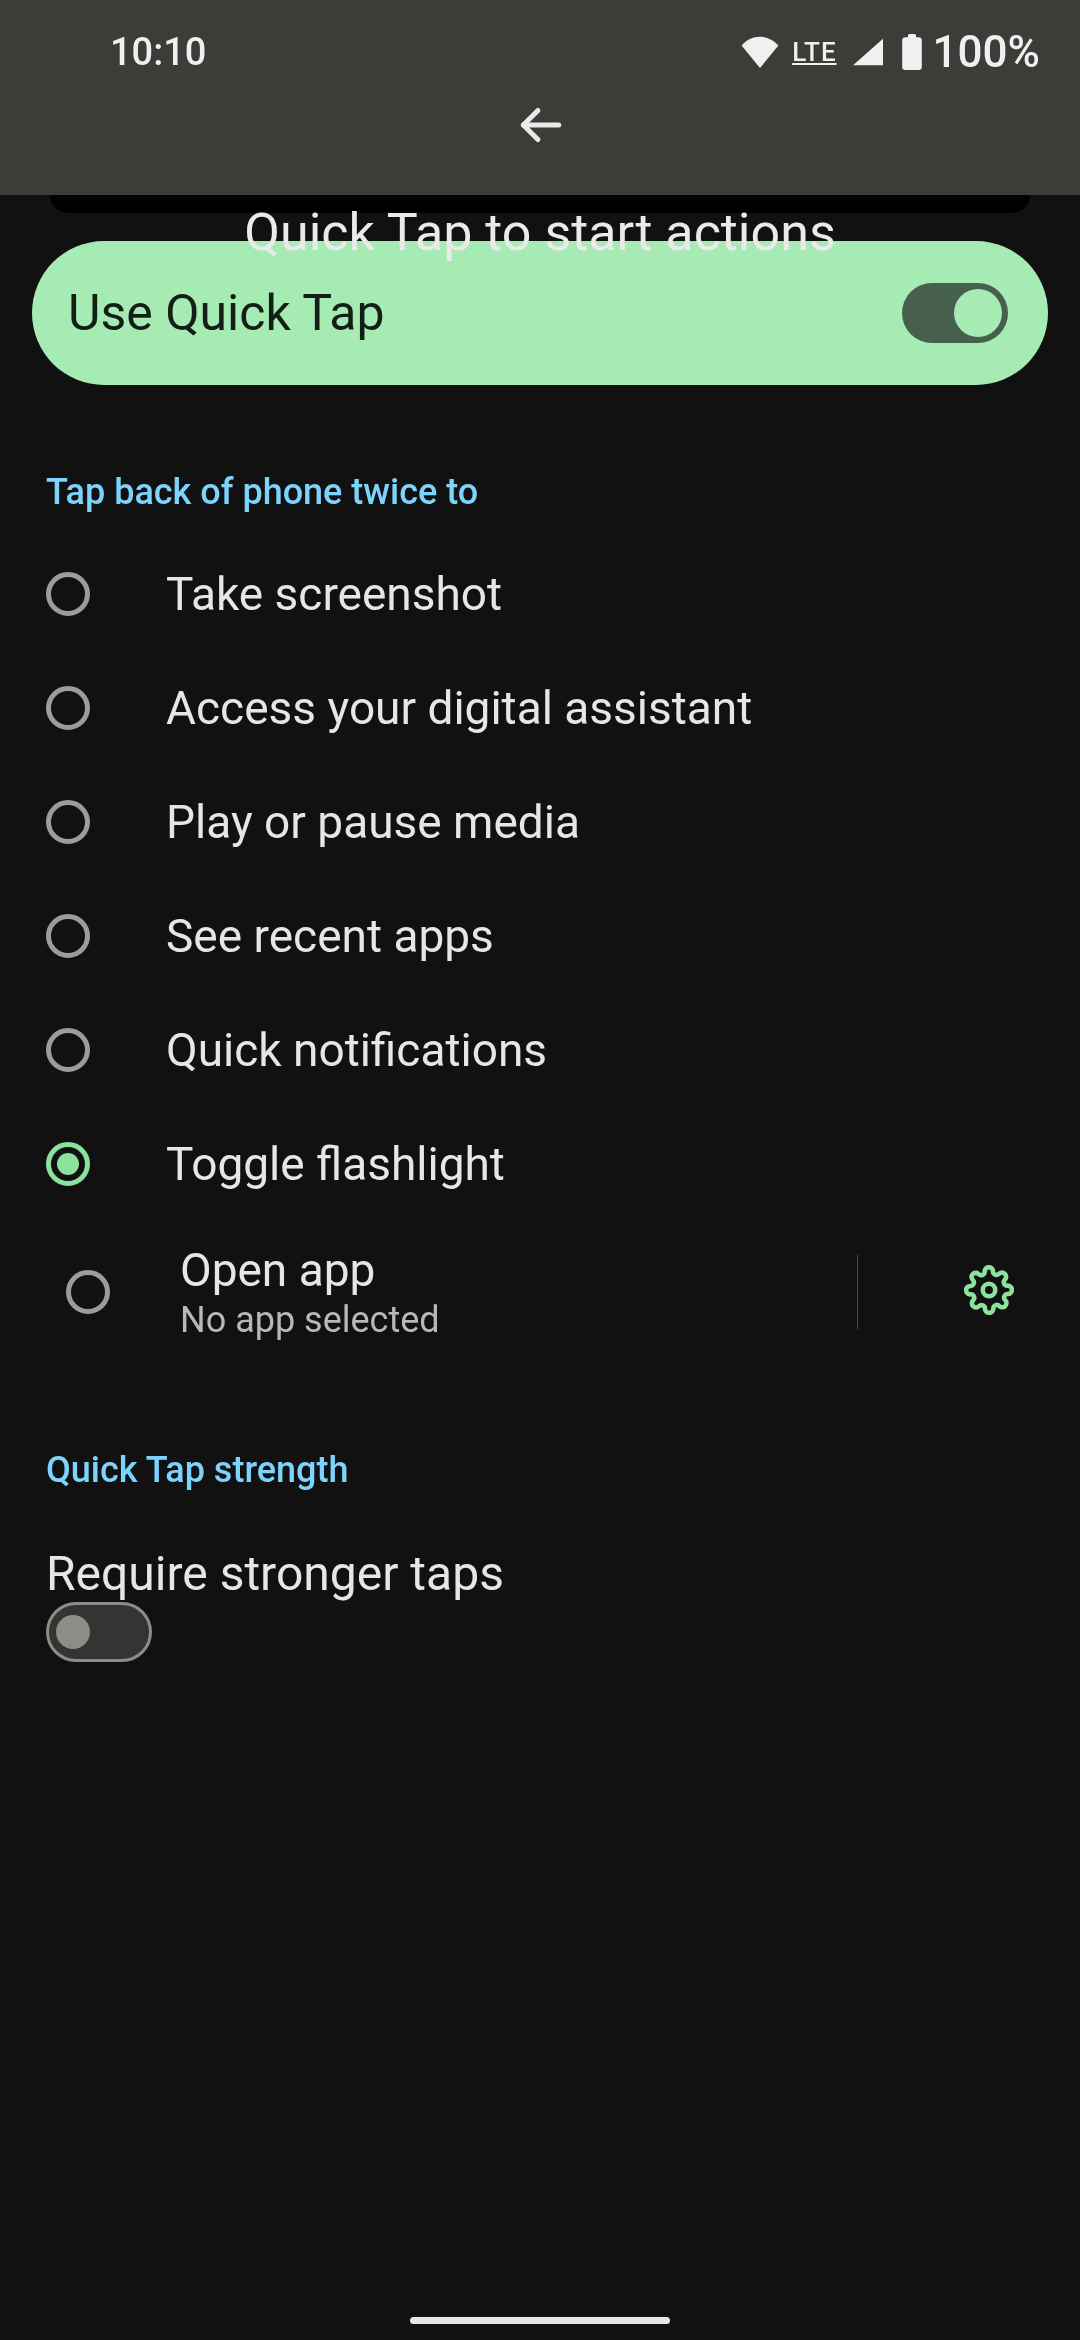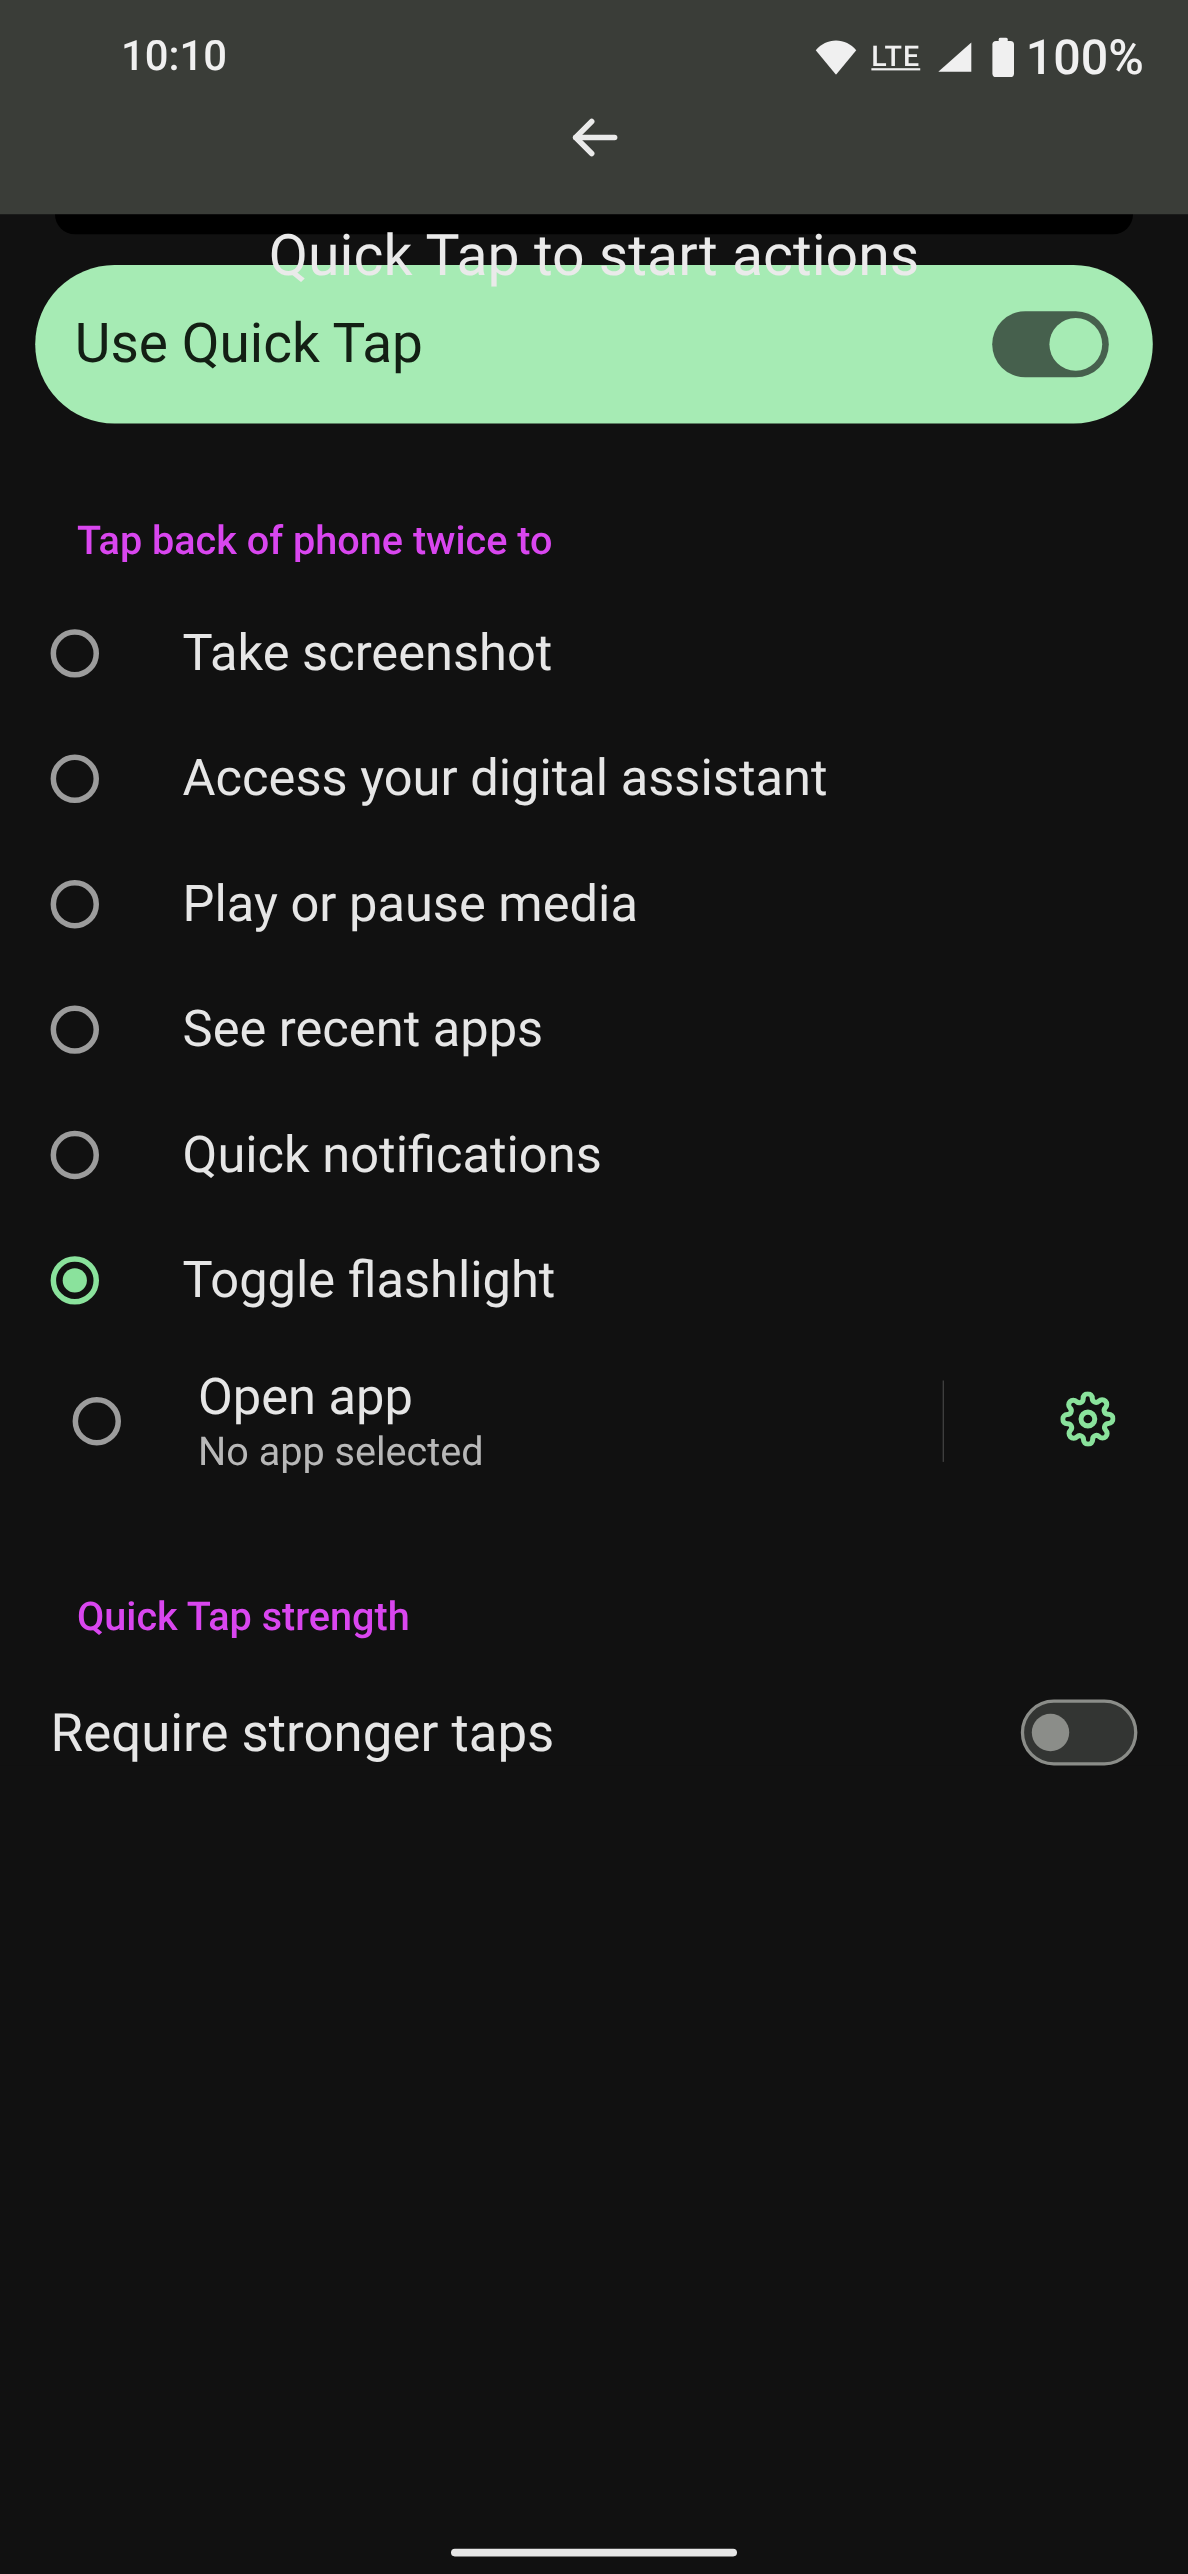--- a/index.html
+++ b/index.html
@@ -116,23 +116,22 @@
     width: 34px;
     height: 34px;
     background: #8b8d89;
     border-radius: 50%;
   }
 
   
   .section-header {
     font-size: 36px;
     font-weight: 500;
-    color: #d946ef;
+    color: #7dd3fc;
     padding: 86px 46px 24px 46px;
-    margin-left: 24px;
   }
 
   
   .radio-row {
     display: flex;
     align-items: center;
     padding: 30px 46px;
     gap: 76px;
   }
   .radio {
@@ -187,23 +186,23 @@
   }
   .gear-button {
     display: flex;
     align-items: center;
     justify-content: center;
   }
 
   
   .strength-row {
     display: flex;
-    align-items: center;
     justify-content: space-between;
     padding: 30px 46px 0 46px;
+    flex-direction: column;
   }
   .strength-label {
     font-size: 48px;
     color: #e6e6e6;
     font-weight: 400;
   }
 
   
   .nav-indicator {
     position: absolute;

